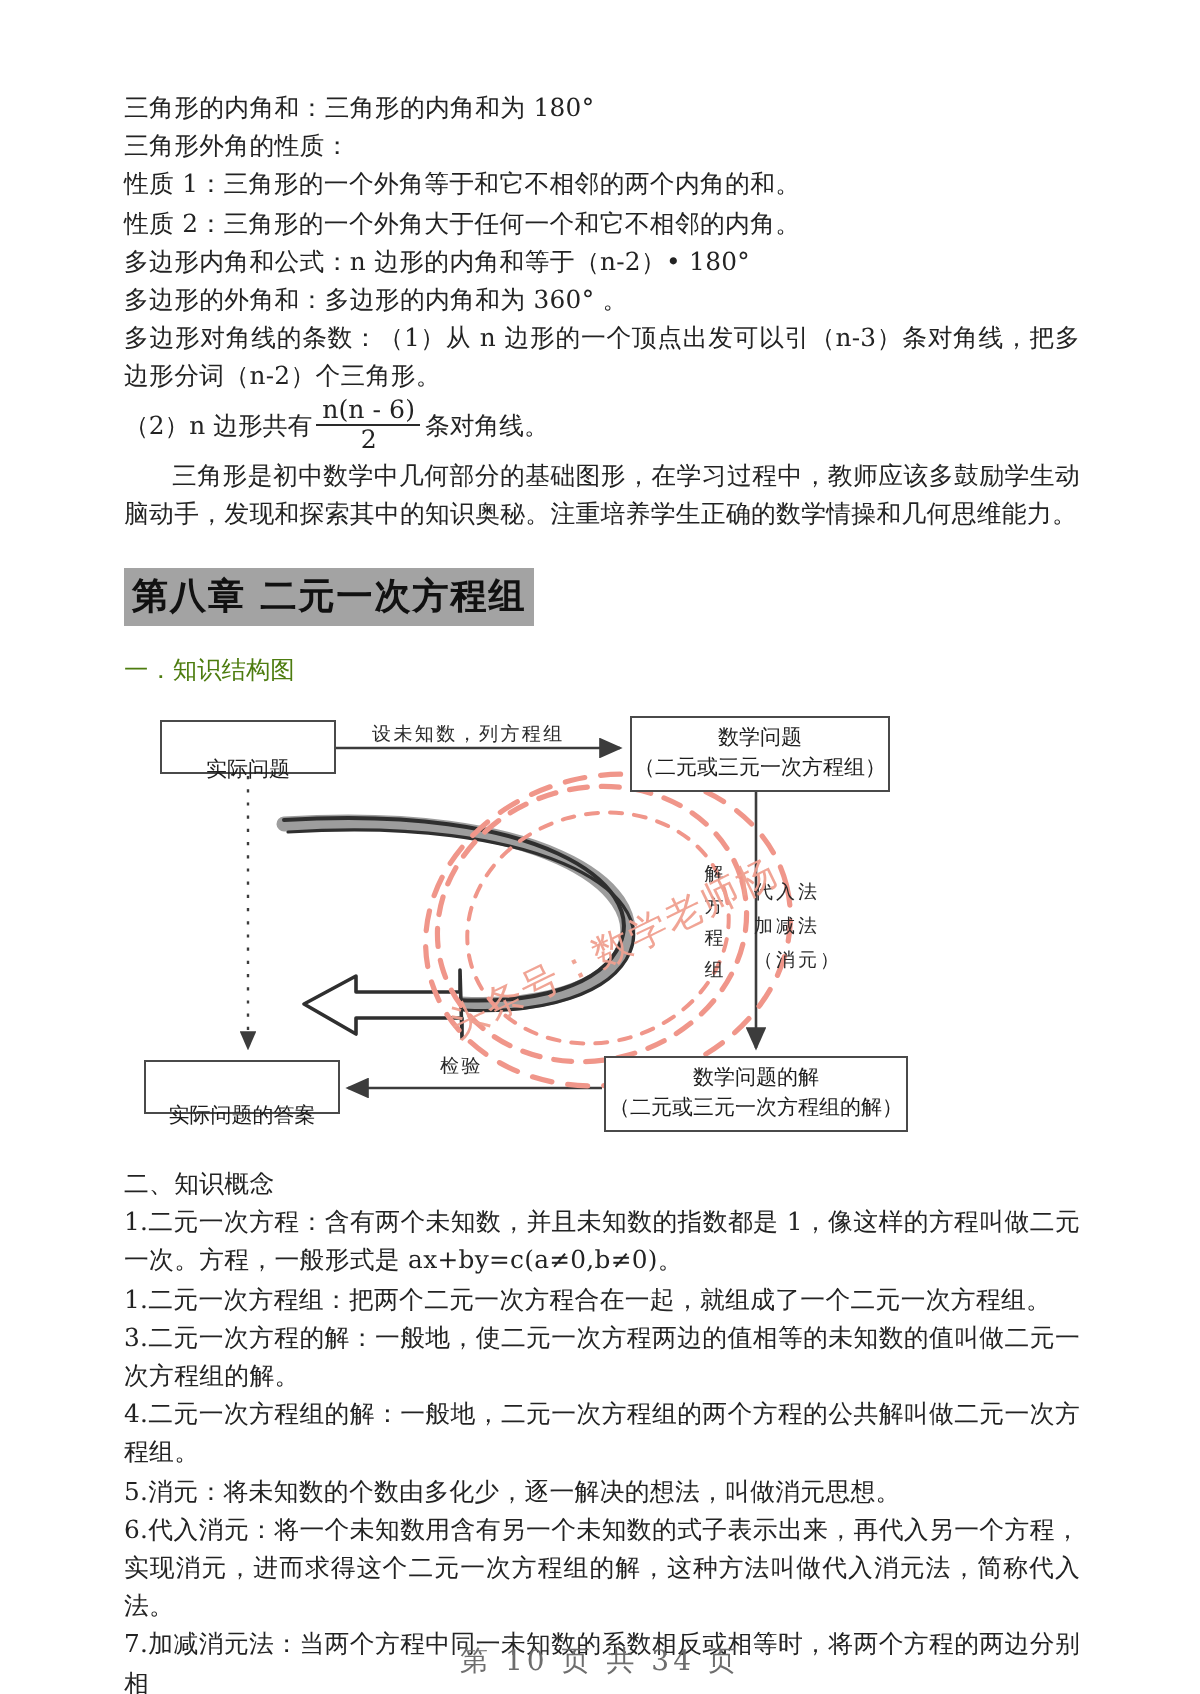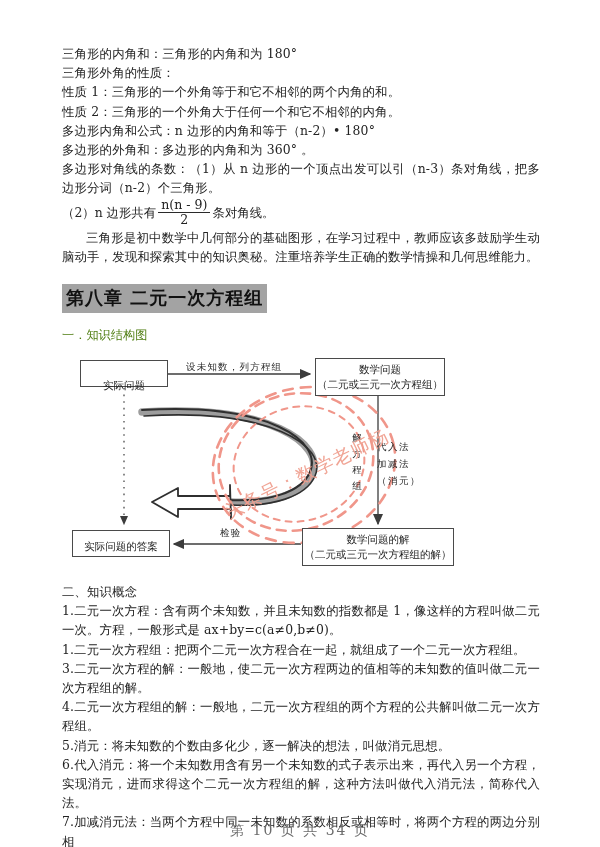--- a/index.html
+++ b/index.html
@@ -108,21 +108,21 @@
     color: #1d1d1d;
     font-size: 10.5px;
     line-height: 15px;
     padding-top: 3px;
     z-index: 3;
     font-family: "DejaVu Serif", serif;
   }
   #node-real      { left: 10px;  top: 8px;   width: 88px;  height: 27px; padding-top: 17px; }
   #node-math      { left: 245px; top: 6px;   width: 130px; height: 38px; }
   #node-mathsol   { left: 232px; top: 176px; width: 152px; height: 38px; }
-  #node-answer    { left: 2px;   top: 178px; width: 98px;  height: 27px; padding-top: 8px;}
+  #node-answer    { left: 2px;   top: 178px; width: 98px;  height: 27px; padding-top: 20px;}
 
   .edge-label {
     position: absolute;
     font-size: 9.5px;
     color: #2a2a2a;
     letter-spacing: 1.2px;
     z-index: 4;
     font-family: "DejaVu Serif", serif;
     white-space: nowrap;
   }
@@ -181,21 +181,21 @@
     <div>
       <p class="para">三角形的内角和：三角形的内角和为 180°</p>
       <p class="para">三角形外角的性质：</p>
       <p class="para">性质 1：三角形的一个外角等于和它不相邻的两个内角的和。</p>
       <p class="para">性质 2：三角形的一个外角大于任何一个和它不相邻的内角。</p>
       <p class="para">多边形内角和公式：n 边形的内角和等于（n-2）• 180°</p>
       <p class="para">多边形的外角和：多边形的内角和为 360° 。</p>
       <p class="para">多边形对角线的条数：（1）从 n 边形的一个顶点出发可以引（n-3）条对角线，把多边形分词（n-2）个三角形。</p>
 
       <p class="frac-row">
-        <span>（2）n 边形共有</span><span class="fracline"><span class="num">n(n - 9)</span><span class="den">2</span></span><span>条对角线。</span>
+        <span>（2）n 边形共有</span><span class="fracline"><span class="num">n(n - 6)</span><span class="den">2</span></span><span>条对角线。</span>
       </p>
 
       <p class="para indent">三角形是初中数学中几何部分的基础图形，在学习过程中，教师应该多鼓励学生动脑动手，发现和探索其中的知识奥秘。注重培养学生正确的数学情操和几何思维能力。</p>
     </div>
 
     <div class="chapter-wrap">
       <span class="chapter">第八章   二元一次方程组</span>
     </div>
 
     <div class="spacer-md"></div>

